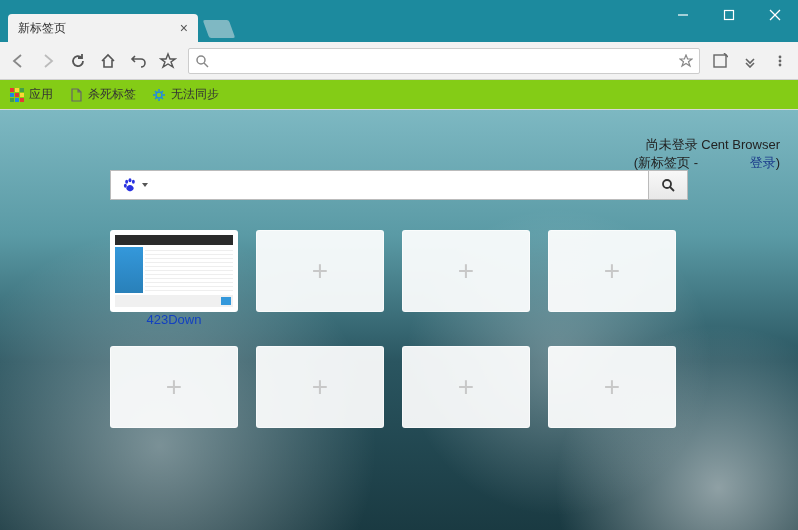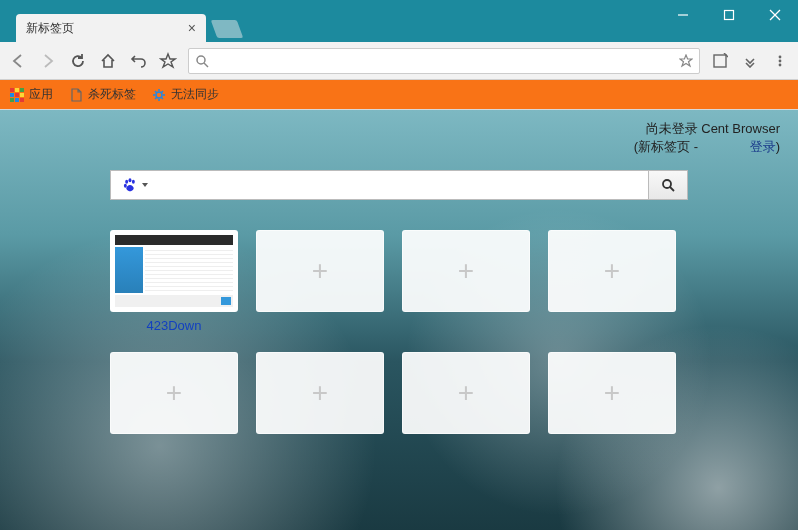--- a/index.html
+++ b/index.html
@@ -1,51 +1,51 @@
 <!DOCTYPE html>
 <html><head>
 <meta charset="utf-8">
 <style>
 * { margin: 0; padding: 0; box-sizing: border-box; }
 body { font-family: "Microsoft YaHei", Arial, sans-serif; font-size: 12px; width: 798px; height: 530px; overflow: hidden; background: #1c8a9e; }
 .window { width: 100%; height: 100%; display: flex; flex-direction: column; }
 .titlebar { height: 42px; background: #1c8a9e; display: flex; align-items: flex-end; }
-.tab-strip { display: flex; align-items: flex-end; flex: 1; padding-left: 16px; }
+.tab-strip { display: flex; align-items: flex-end; flex: 1; padding-left: 8px; }
 .tab { background: #f2f2f2; height: 28px; min-width: 190px; border-radius: 4px 4px 0 0; display: flex; align-items: center; padding: 0 10px; position: relative; font-size: 12px; color: #333; }
 .tab-close { margin-left: auto; cursor: pointer; font-size: 14px; color: #555; line-height: 1; }
 .newtab-btn { width: 26px; height: 18px; background: #7fb8c3; margin-left: 8px; margin-bottom: 4px; transform: skewX(20deg); border-radius: 2px; cursor: pointer; }
 .win-controls { display: flex; height: 30px; align-self: flex-start; }
 .win-btn { width: 46px; display: flex; align-items: center; justify-content: center; cursor: pointer; color: #fff; }
 .toolbar { background: #f2f2f2; height: 38px; display: flex; align-items: center; padding: 0 8px; gap: 10px; border-bottom: 1px solid #d0d0d0; }
 .nav-btn { color: #888; cursor: pointer; display: flex; align-items: center; justify-content: center; width: 20px; }
 .omnibox { flex: 1; height: 26px; background: #fff; border: 1px solid #ccc; border-radius: 2px; display: flex; align-items: center; padding: 0 6px; gap: 6px; }
 .omnibox input { flex: 1; border: none; outline: none; font-size: 13px; }
-.bookmarks { background: #f97316; height: 30px; display: flex; align-items: center; padding: 0 10px; gap: 16px; border-bottom: 1px solid #d8d8d8; }
+.bookmarks { background: #84cc16; height: 30px; display: flex; align-items: center; padding: 0 10px; gap: 16px; border-bottom: 1px solid #d8d8d8; }
 .bm-item { display: flex; align-items: center; gap: 5px; font-size: 12px; color: #333; cursor: pointer; }
 .apps-icon { display: grid; grid-template-columns: repeat(3,4px); grid-template-rows: repeat(3,4px); gap: 1px; }
 .apps-icon span:nth-child(1){background:#e53935}.apps-icon span:nth-child(2){background:#fdd835}.apps-icon span:nth-child(3){background:#43a047}.apps-icon span:nth-child(4){background:#1e88e5}.apps-icon span:nth-child(5){background:#e53935}.apps-icon span:nth-child(6){background:#fdd835}.apps-icon span:nth-child(7){background:#43a047}.apps-icon span:nth-child(8){background:#1e88e5}.apps-icon span:nth-child(9){background:#e53935}
 .content { flex: 1; position: relative; background: radial-gradient(circle at 20% 80%, rgba(255,255,255,0.4), transparent 30%), radial-gradient(circle at 70% 60%, rgba(255,255,255,0.3), transparent 25%), radial-gradient(circle at 90% 90%, rgba(255,255,255,0.5), transparent 20%), linear-gradient(180deg, #7db8c2 0%, #5a9aa5 30%, #2a5560 60%, #1a3a42 100%); overflow: hidden; }
-.login-status { position: absolute; top: 10px; right: 18px; text-align: right; font-size: 13px; color: #222; }
+.login-status { position: absolute; top: 26px; right: 18px; text-align: right; font-size: 13px; color: #222; }
 .login-status a { color: #1a3a8a; text-decoration: none; margin-left: 48px; }
 .ntp-wrap { padding: 60px 110px 0; }
 .search-row { display: flex; height: 30px; margin-bottom: 30px; }
 .engine-sel { width: 50px; background: #fff; border: 1px solid #bbb; border-right: none; display: flex; align-items: center; justify-content: center; gap: 3px; cursor: pointer; }
 .baidu-paw { width: 16px; height: 16px; }
 .search-input { flex: 1; border: 1px solid #bbb; border-left: none; border-right: none; outline: none; padding: 0 8px; font-size: 13px; }
 .search-btn { width: 40px; background: linear-gradient(#f8f8f8,#e8e8e8); border: 1px solid #bbb; cursor: pointer; display: flex; align-items: center; justify-content: center; }
 .tiles { display: grid; grid-template-columns: repeat(4, 128px); gap: 18px; }
 .tile { height: 82px; border-radius: 3px; cursor: pointer; background: rgba(255,255,255,0.92); display: flex; align-items: center; justify-content: center; border: 1px solid rgba(255,255,255,0.6); }
 .tile.thumb { background: #fff; flex-direction: column; padding: 4px; align-items: stretch; font-size: 6px; color: #666; }
 .tile.thumb .th-top { height: 10px; background: #2b2b2b; margin-bottom: 2px; }
 .tile.thumb .th-body { flex: 1; display: flex; gap: 2px; }
 .tile.thumb .th-side { width: 28px; background: linear-gradient(#3498db,#2980b9); }
 .tile.thumb .th-main { flex: 1; background: repeating-linear-gradient(#fff 0, #fff 3px, #eee 3px, #eee 4px); }
 .tile.thumb .th-foot { height: 12px; background: #f0f0f0; margin-top: 2px; display:flex; align-items:center; justify-content:flex-end; padding-right:2px;}
 .tile.thumb .th-foot .sq { width:10px; height:8px; background:#3498db; }
-.tile-label { text-align: center; font-size: 13px; color: #1340c0; margin-top: 6px; height: 16px; }
+.tile-label { text-align: center; font-size: 13px; color: #1340c0; height: 16px; }
 .plus { font-size: 28px; color: #c8c8c8; font-weight: 300; }
 svg { display: block; }
 </style>
 </head>
 <body>
 
 <div class="window">
   <div class="titlebar">
     <div class="tab-strip">
       <div class="tab">

